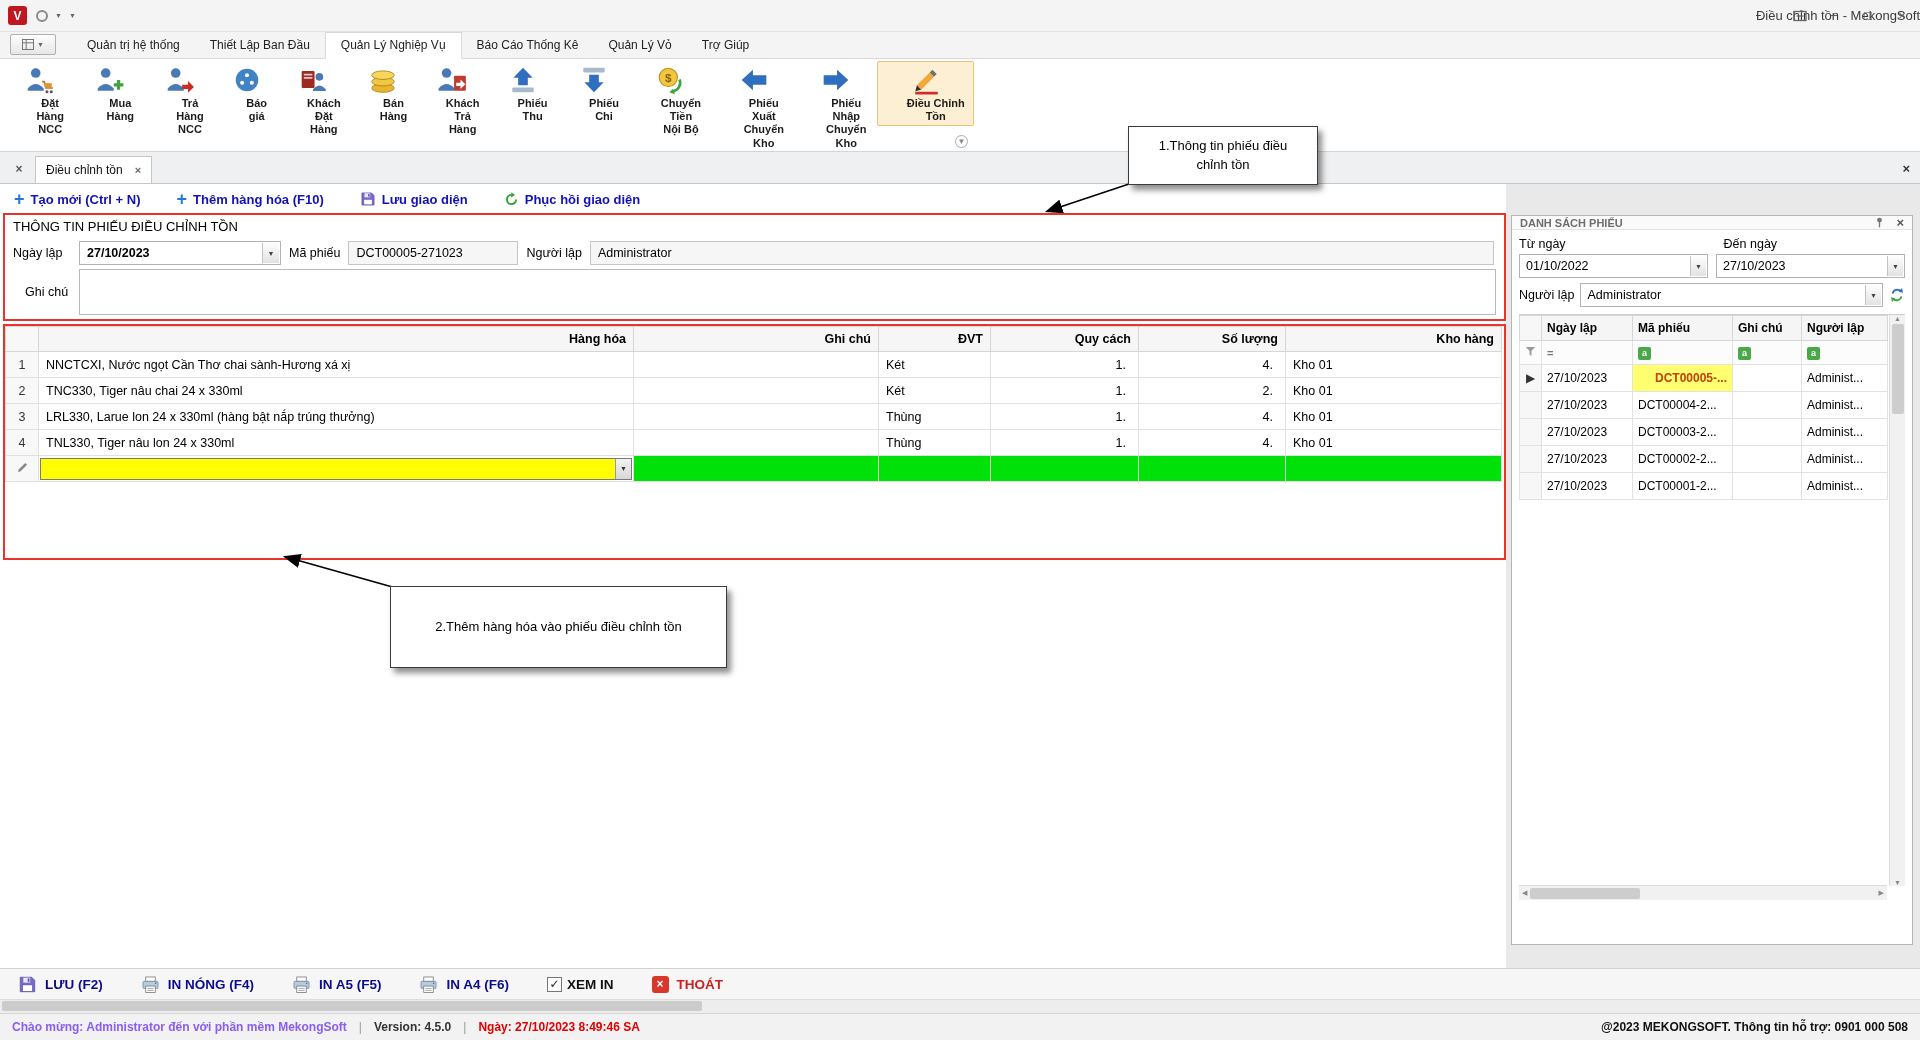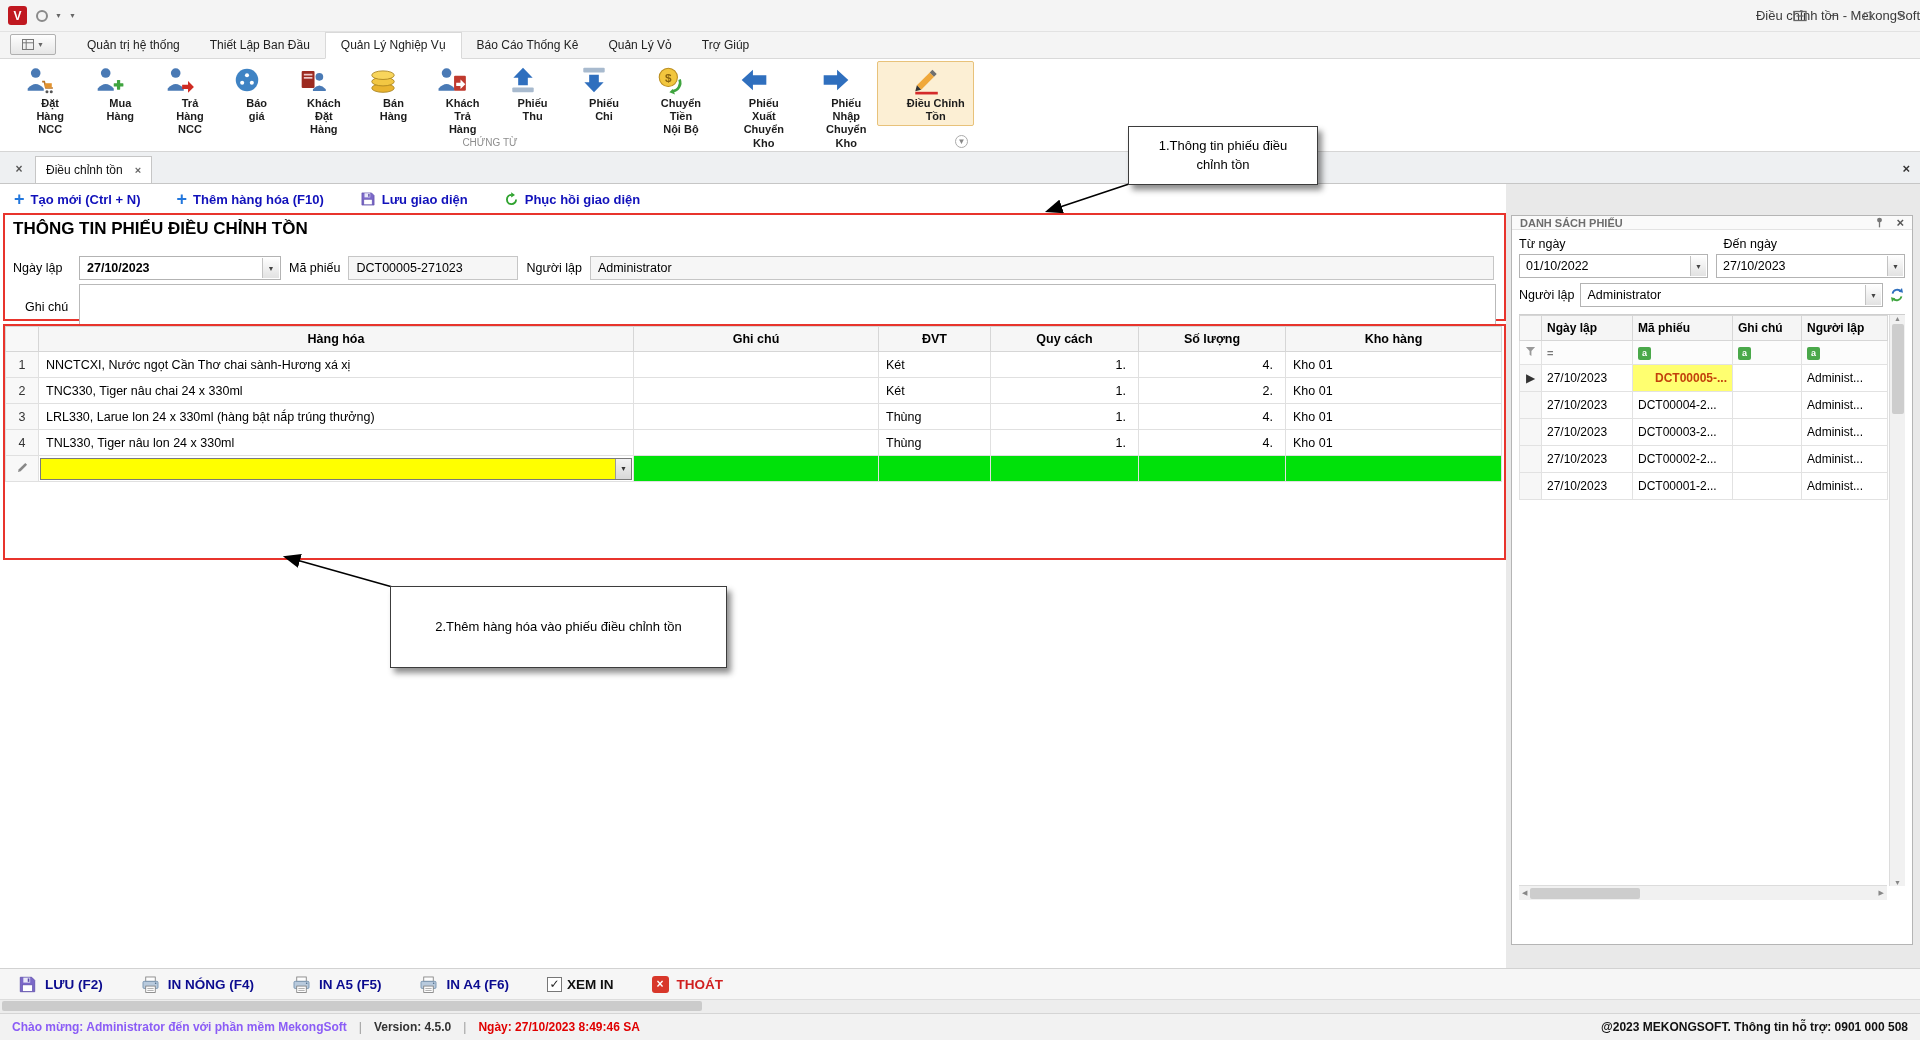--- a/index.html
+++ b/index.html
@@ -41,34 +41,34 @@
 .endx{margin-left:auto;margin-right:10px;margin-bottom:7px;color:#333;font-weight:bold;font-size:13px;}
 
 
 .leftpage{position:absolute;top:184px;left:0;width:1506px;height:784px;background:#fff;}
 .atoolbar{position:absolute;top:184px;left:0;width:1506px;height:30px;background:#fff;display:flex;align-items:center;gap:36px;padding-left:14px;}
 .alink{display:flex;align-items:center;gap:6px;font-size:13px;font-weight:bold;color:#1111bb;}
 .alink .plus{color:#2277dd;font-size:18px;font-weight:bold;line-height:1;}
 
 
 .infobox{position:absolute;top:213px;left:3px;width:1503px;height:108px;border:2px solid #e8342c;background:#fff;}
-.sectitle{font-size:17px;font-weight:bold;padding:4px 8px 16px;}
+.sectitle{font-size:13px;font-weight:normal;padding:4px 8px 6px;}
 .frow{display:flex;align-items:center;height:26px;padding:0 8px;gap:8px;}
 .flabel{font-size:12.5px;white-space:nowrap;}
 .lab1{width:58px;}
 .combo{height:24px;border:1px solid #b3b3b3;background:#fff;display:flex;align-items:center;position:relative;padding:0 22px 0 7px;font-size:12.5px;}
 .combo .cbtn{position:absolute;right:1px;top:1px;bottom:1px;width:17px;background:linear-gradient(#fefefe,#e2e2e2);border-left:1px solid #c3c3c3;display:flex;align-items:center;justify-content:center;font-size:7px;color:#444;}
 .tbox{height:24px;border:1px solid #c6c6c6;background:#f6f6f6;display:flex;align-items:center;padding:0 7px;font-size:12.5px;}
 .ghichurow{display:flex;align-items:center;padding:3px 8px 0;gap:8px;}
 .ghichu{flex:1;height:46px;border:1px solid #b9b9b9;background:#fff;}
 
 
 .itemsbox{position:absolute;top:324px;left:3px;width:1503px;height:236px;border:2px solid #e8342c;background:#fff;}
 table.items{border-collapse:collapse;table-layout:fixed;width:1497px;}
-.items th{height:25px;background:#f6f6f6;border:1px solid #d6d6d6;font-size:12.5px;font-weight:bold;text-align:center;padding:0 7px;}
+.items th{height:25px;background:#f6f6f6;border:1px solid #d6d6d6;font-size:12.5px;font-weight:bold;text-align:right;padding:0 7px;}
 .items td{height:26px;border:1px solid #e0e0e0;font-size:12.5px;padding:0 7px;white-space:nowrap;overflow:hidden;background:#fff;}
 .items .selc{background:#f8f8f8;text-align:center;color:#333;padding:0 2px;}
 .items td.numr{text-align:right;padding-right:12px;}
 .items td.ycell{padding:1px;background:#fff;}
 .ycombo{height:22px;background:#ffff00;border:1px solid #7a7a7a;display:flex;align-items:center;justify-content:flex-end;}
 .ycombo .ybtn{width:16px;height:100%;background:linear-gradient(#f2f2f2,#d8d8d8);border-left:1px solid #9a9a9a;display:flex;align-items:center;justify-content:center;font-size:7px;color:#333;}
 .items td.gcell{background:#00e10a;}
 
 
 .overlay{position:absolute;top:0;left:0;z-index:49;pointer-events:none;}
@@ -287,21 +287,20 @@
       <div class="rbtn sel">
         <svg class="ic" viewBox="0 0 28 28">
             <polygon points="5.5,19 17.5,7 21.5,11 9.5,23" fill="#f0a83a"></polygon>
             <polygon points="17.5,7 20,4.5 24,8.5 21.5,11" fill="#707070"></polygon>
             <polygon points="5.5,19 9.5,23 4,24.5" fill="#333"></polygon>
             <rect x="4" y="25" width="21" height="2.5" fill="#d42a2a"></rect>
           </svg>
         <span class="lb">Điều Chỉnh Tồn</span>
       </div>
     </div>
-    <div class="glabel">CHỨNG TỪ</div>
     <div class="gcollapse">▼</div>
   </div>
 </div>
 
 <div class="docrow">
   <div class="dclose">×</div>
   <div class="dtab">
     <span>Điều chỉnh tồn</span>
     <span class="x">×</span>
   </div>

